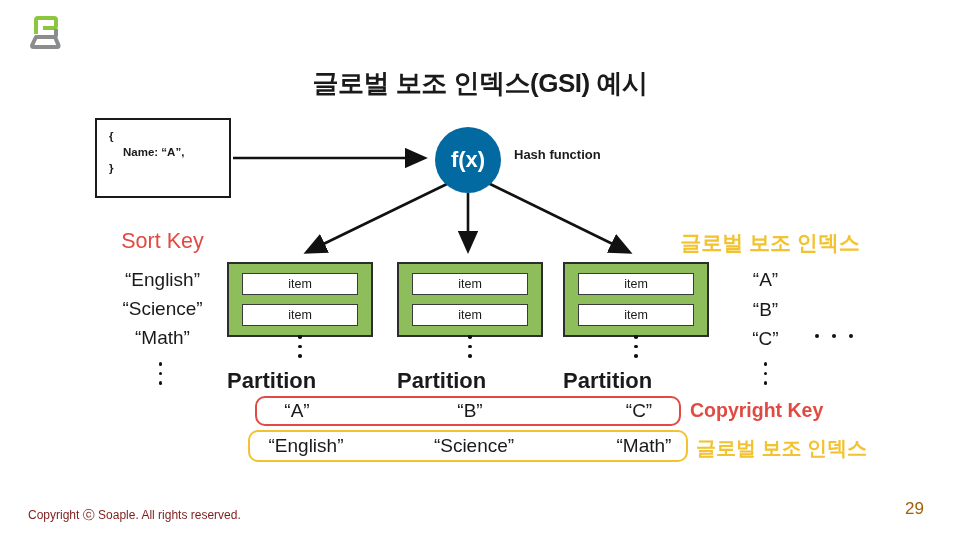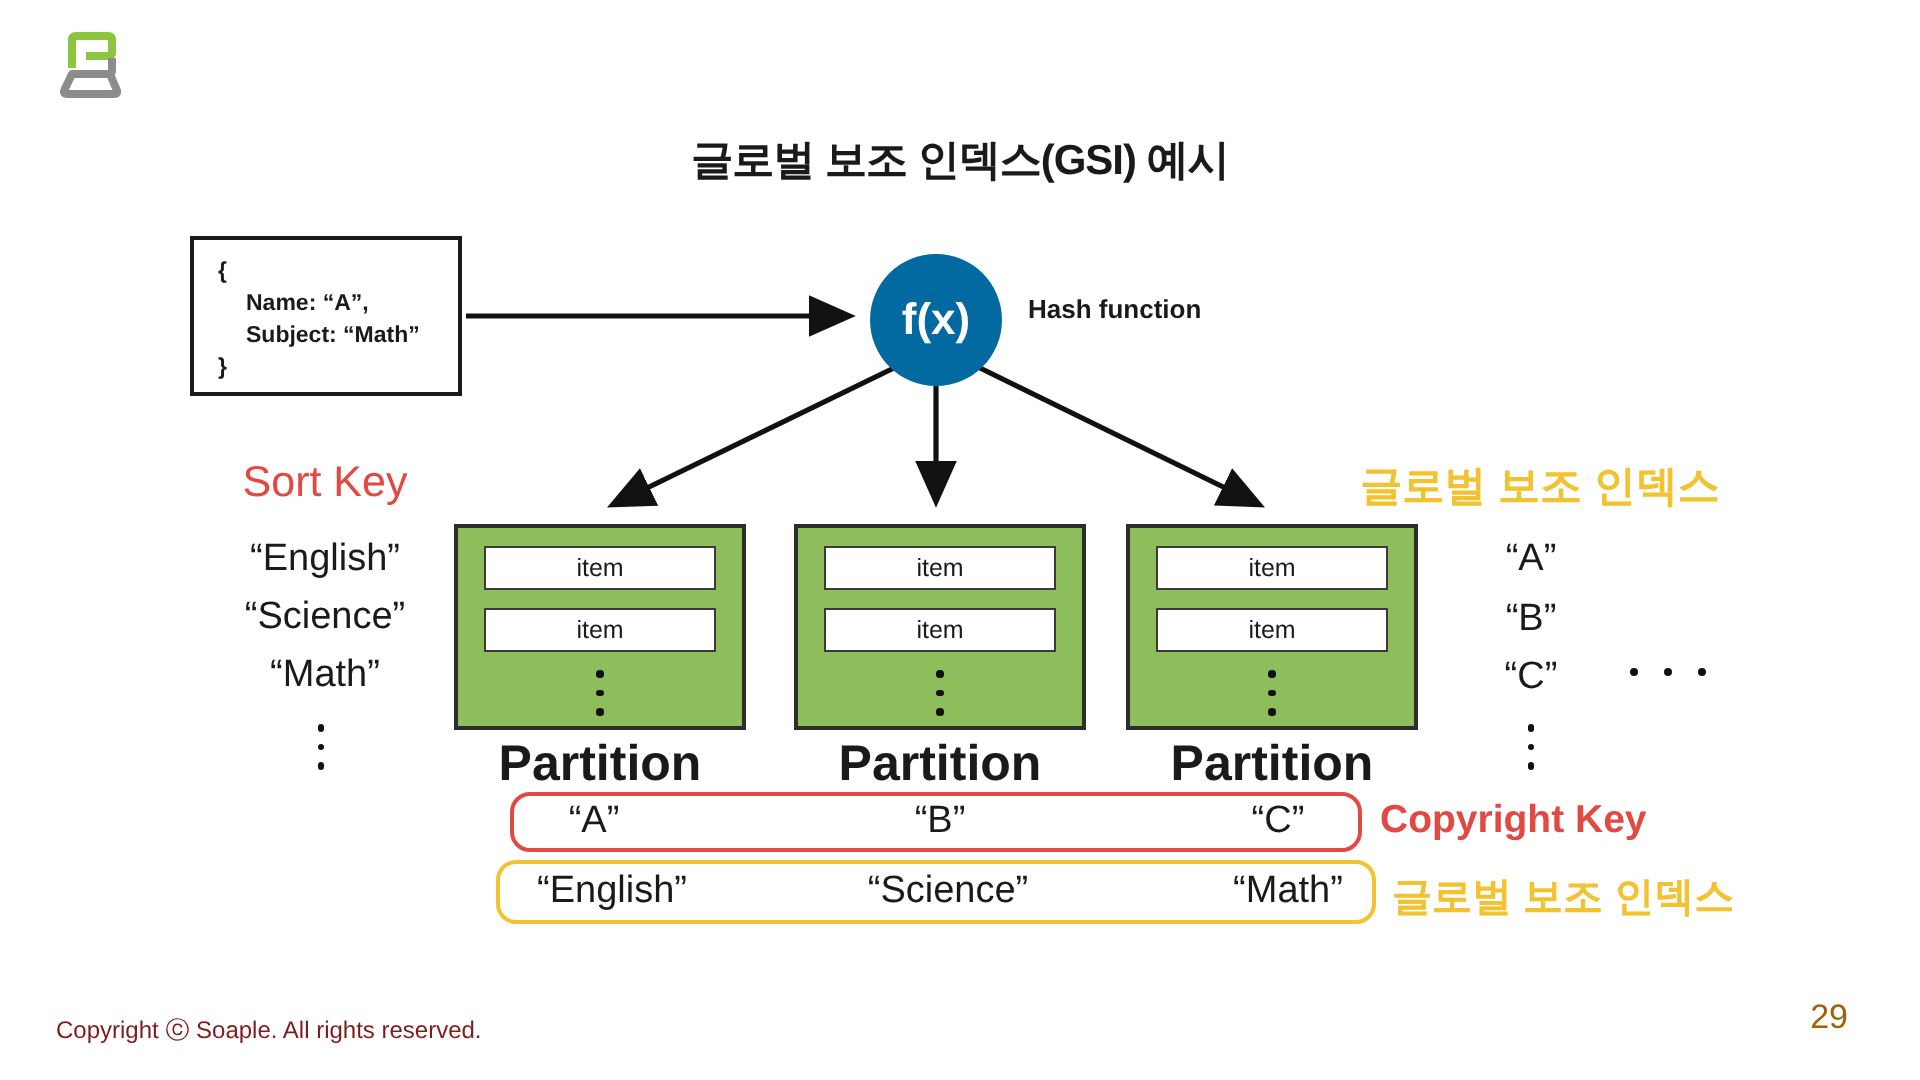--- a/index.html
+++ b/index.html
@@ -2,21 +2,21 @@
 <html><head>
 <meta charset="utf-8">
 <style>
   html,body{margin:0;padding:0;}
   body{
     width:960px;height:540px;background:#ffffff;position:relative;overflow:hidden;
     font-family:"Liberation Sans","DejaVu Sans",sans-serif;color:#1a1a1a;
   }
   .abs{position:absolute;}
   
-  .title{left:0;right:0;top:66px;text-align:center;font-size:21px;font-weight:700;letter-spacing:-0.5px;}
+  .title{left:0;right:0;top:66px;text-align:center;font-size:26px;font-weight:700;letter-spacing:-0.5px;}
   
   .logo{left:24px;top:12px;width:42px;height:40px;}
   
   .code-box{left:95px;top:118px;width:136px;height:80px;border:2px solid #1a1a1a;background:#fff;
     font-size:11.5px;font-weight:700;line-height:16px;padding-top:8px;box-sizing:border-box;}
   .code-line{padding-left:12px;}
   .code-line.ind{padding-left:26px;}
   
   .arrows{left:0;top:0;width:960px;height:540px;pointer-events:none;}
   
@@ -25,25 +25,25 @@
   .hash-caption{left:514px;top:147px;font-size:13px;font-weight:600;}
   
   .sortkey-label{left:90px;top:229px;width:145px;text-align:center;font-size:21.5px;font-weight:400;color:#E04A42;}
   .col-val{width:145px;text-align:center;font-size:19px;font-weight:500;}
   .lv0{left:90px;top:269px;} .lv1{left:90px;top:298px;} .lv2{left:90px;top:327px;}
   
   .gsi-col-label{left:668px;top:229px;width:204px;text-align:center;font-size:21px;font-weight:700;color:#F2C230;}
   .rv{left:693px;width:145px;}
   .rv0{top:269px;} .rv1{top:299px;} .rv2{top:328px;}
   
-  .pbox{top:262px;width:146px;height:103px;background:#8DBE5B;border:2.5px solid #2d2d2d;box-sizing:border-box;padding-top:9px;}
+  .pbox{top:262px;width:146px;height:75px;background:#8DBE5B;border:2.5px solid #2d2d2d;box-sizing:border-box;padding-top:9px;}
   .p0{left:227px;} .p1{left:397px;} .p2{left:563px;}
   .item{margin:0 13px 9px 13px;height:20px;background:#fff;border:1px solid #3a3a3a;
     display:flex;align-items:center;justify-content:center;font-size:12.5px;font-weight:500;}
-  .pcap{top:368px;width:146px;text-align:center;font-size:25px;font-weight:600;}
+  .pcap{top:368px;width:146px;font-size:22px;font-weight:600;}
   .pc0{left:227px;} .pc1{left:397px;} .pc2{left:563px;}
   
   .vdots{display:flex;flex-direction:column;align-items:center;gap:6px;}
   .vdots i{width:3.5px;height:3.5px;background:#111;border-radius:50%;}
   .box-vdots{margin-top:2px;}
   .vd-left{left:88px;top:362px;width:145px;}
   .vd-right{left:693px;top:362px;width:145px;}
   .hdots{left:815px;top:334px;display:flex;gap:13px;}
   .hdots i{width:4px;height:4px;background:#111;border-radius:50%;}
   
@@ -79,21 +79,20 @@
     </defs>
     <line x1="233" y1="158" x2="424" y2="158" stroke="#111" stroke-width="2.6" marker-end="url(#ah)"></line>
     <line x1="449" y1="183" x2="307" y2="252" stroke="#111" stroke-width="2.6" marker-end="url(#ah)"></line>
     <line x1="468" y1="193" x2="468" y2="250" stroke="#111" stroke-width="2.6" marker-end="url(#ah)"></line>
     <line x1="488" y1="183" x2="629" y2="252" stroke="#111" stroke-width="2.6" marker-end="url(#ah)"></line>
   </svg>
 
   <div class="abs code-box">
     <div class="code-line">{</div>
     <div class="code-line ind">Name: “A”,</div>
-    <div class="code-line ind">Subject: “Math”</div>
     <div class="code-line">}</div>
   </div>
 
   <div class="abs hash-circle">
     <span>f(x)</span>
   </div>
   <div class="abs hash-caption">Hash function</div>
 
   <div class="abs sortkey-label">Sort Key</div>
   <div class="abs col-val lv0">“English”</div>

